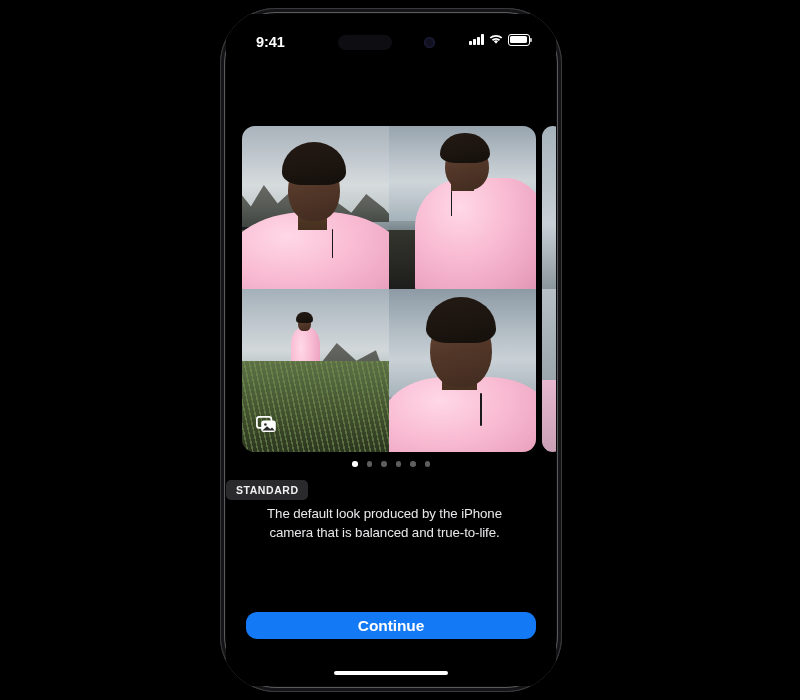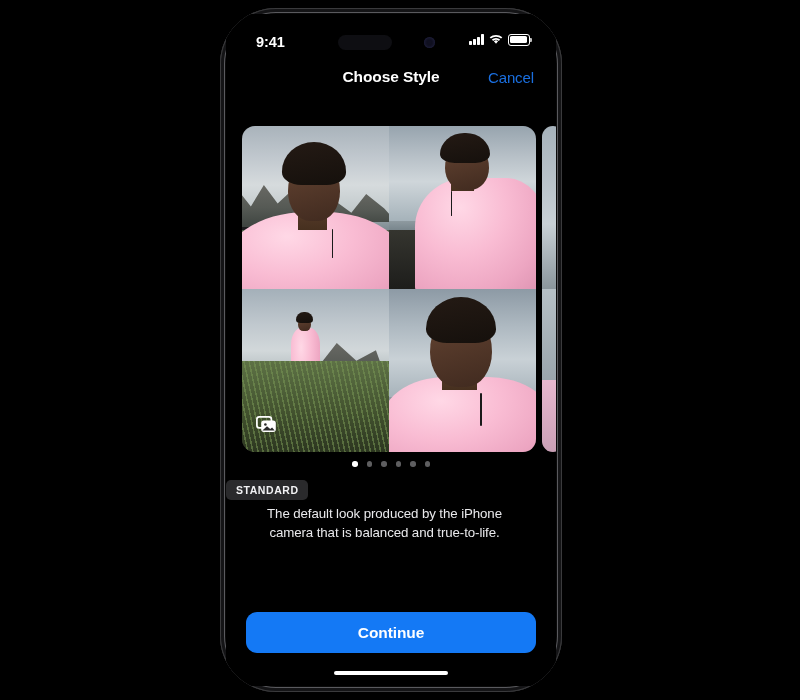--- a/index.html
+++ b/index.html
@@ -336,21 +336,21 @@
     color: #e9e9ec;
     letter-spacing: -0.1px;
   }
 
   
   .continue-btn {
     position: absolute;
     left: 20px;
     right: 20px;
     top: 598px;
-    height: 41px;
+    height: 27px;
     border-radius: 11px;
     background: #1479f5;
     color: #ffffff;
     font-size: 15.5px;
     font-weight: bold;
     display: flex;
     align-items: center;
     justify-content: center;
     letter-spacing: -0.1px;
     cursor: pointer;
@@ -396,24 +396,20 @@
               <path d="M2.9 5.6 A6.1 6.1 0 0 1 11.1 5.6 L9.9 6.9 A4.4 4.4 0 0 0 4.1 6.9 Z" fill="#fff"></path>
               <path d="M0.7 3.3 A9.4 9.4 0 0 1 13.3 3.3 L12.1 4.6 A7.7 7.7 0 0 0 1.9 4.6 Z" fill="#fff"></path>
             </svg>
           </span>
           <span class="battery">
             <span class="battery-fill"></span>
           </span>
         </div>
       </div>
 
-      <div class="navbar">
-        <div class="nav-title">Choose Style</div>
-        <div class="nav-cancel">Cancel</div>
-      </div>
 
       <div class="carousel">
 
         <div class="card primary">
           <div class="photo-grid">
 
             <div class="photo">
               <div class="ph-sky" style="height:58%;"></div>
               <div class="ph-mountain" style="left:-8%;top:32%;width:52%;height:30%;clip-path:polygon(0% 100%,14% 32%,27% 58%,44% 14%,62% 52%,80% 26%,100% 100%);"></div>
               <div class="ph-mountain" style="left:52%;top:36%;width:56%;height:26%;clip-path:polygon(0% 100%,20% 38%,40% 66%,58% 22%,80% 56%,100% 100%);"></div>

